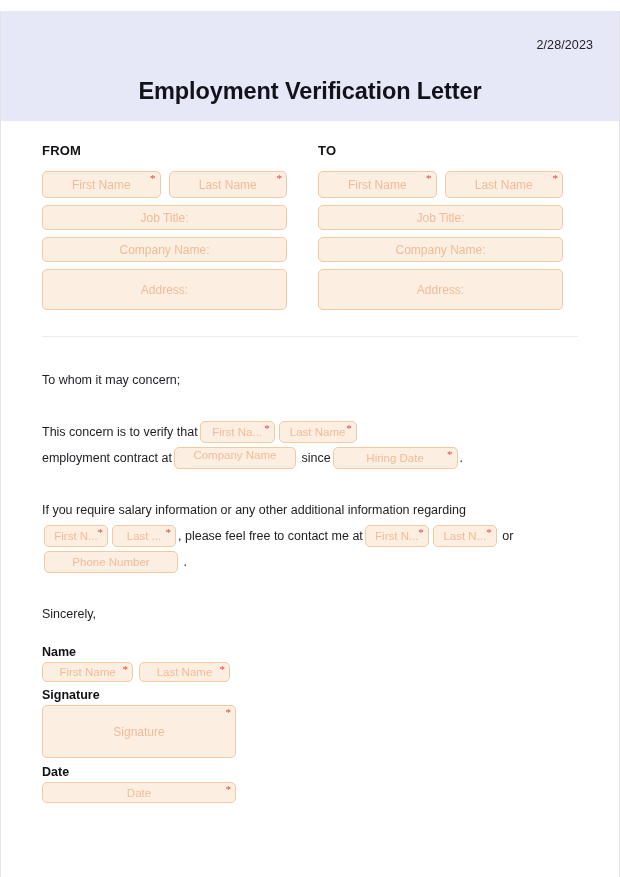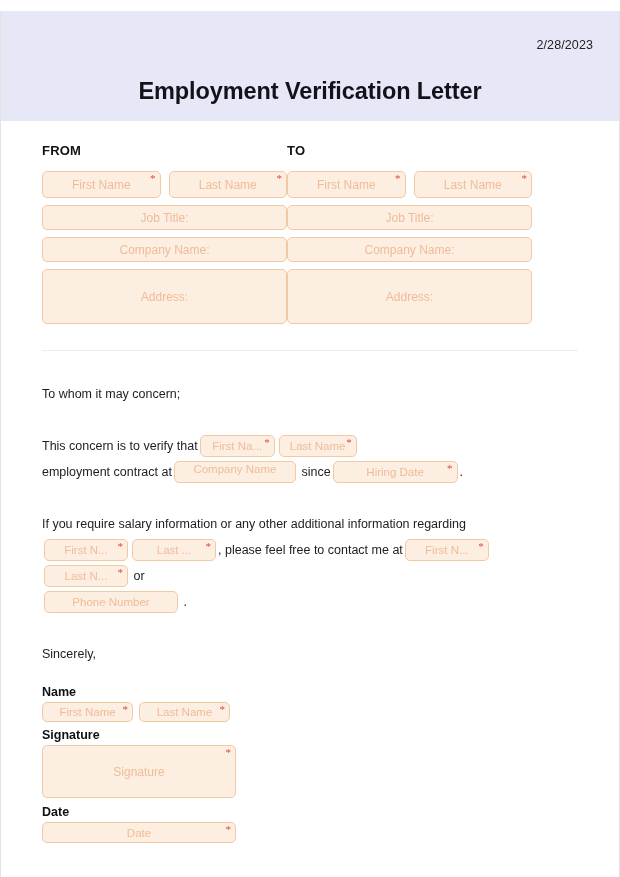--- a/index.html
+++ b/index.html
@@ -94,20 +94,21 @@
     right: 4px;
     color: #e0493c;
     font-size: 11px;
     line-height: 11px;
     font-family: "Liberation Serif", serif;
   }
 
   
   .addr-columns {
     display: flex;
+    gap: 31px;
     padding-top: 22px;
   }
   .addr-col {
     width: 245px;
     flex: 0 0 245px;
   }
   .addr-col .rows {
     margin-top: 13px;
   }
   .name-row {
@@ -119,21 +120,21 @@
     flex: 1 1 0;
     height: 27px;
   }
   .wide-field {
     width: 100%;
     height: 25px;
     margin-bottom: 7px;
   }
   .addr-field {
     width: 100%;
-    height: 55px;
+    height: 41px;
   }
 
   .divider {
     margin-top: 26px;
     height: 1px;
     background: #ececee;
   }
 
   
   .letter {
@@ -155,21 +156,21 @@
     position: relative;
     top: -1px;
   }
   .inline-field .ph {
     font-size: 11.5px;
   }
   .if-firstna  { width: 75px; }
   .if-lastname { width: 78px; }
   .if-company  { width: 122px; align-items: flex-end; }
   .if-hiring   { width: 125px; }
-  .if-short    { width: 84px; }
+  .if-short    { width: 64px; }
   .if-phone    { width: 134px; }
 
   
   .sign-block { padding-top: 18px; }
   .sign-label {
     font-size: 12.5px;
     font-weight: bold;
     color: #111116;
     margin-bottom: 3px;
   }

